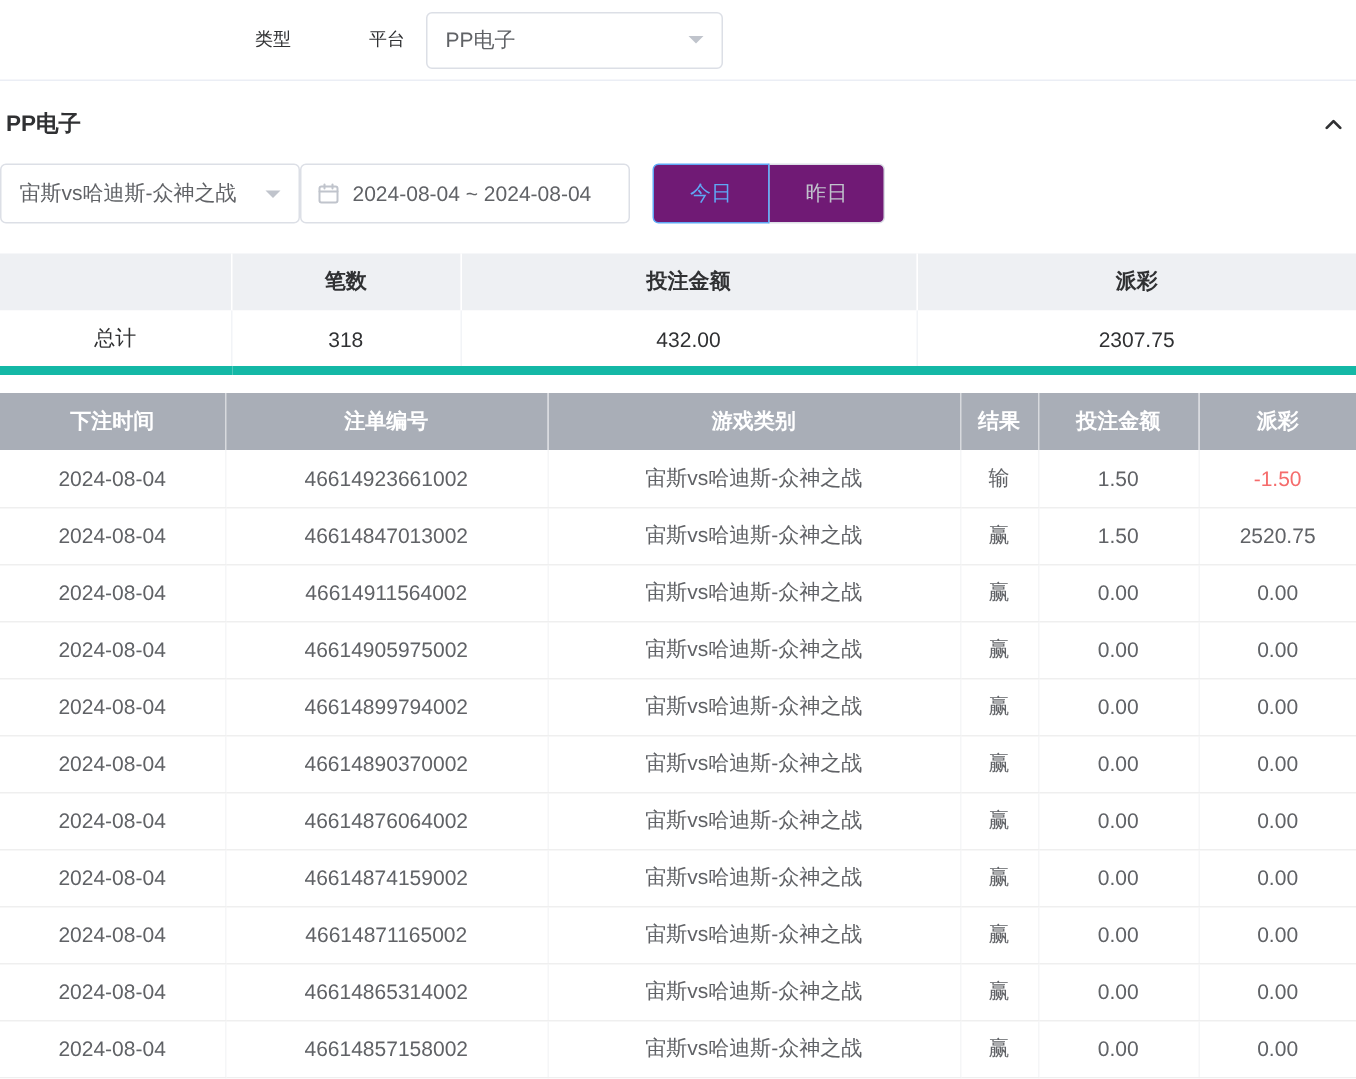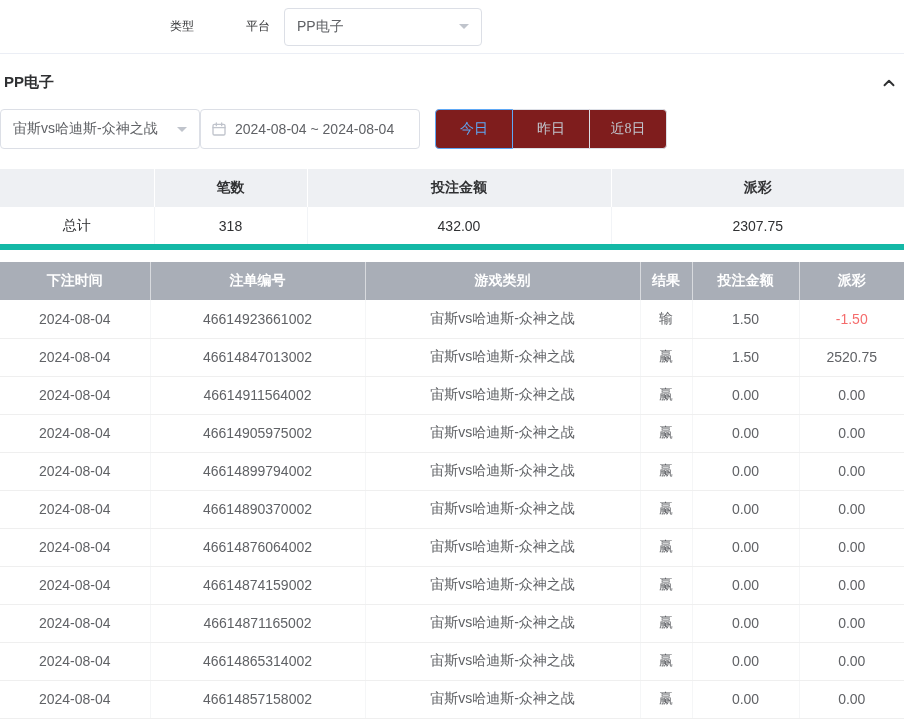--- a/index.html
+++ b/index.html
@@ -24,23 +24,23 @@
   .chevron-up svg { display:block; }
 
   
   .toolbar { display:flex; align-items:center; padding:0 0 20px 0; }
   .toolbar .select-box { width:200px; height:40px; }
   .date-box { width:220px; height:40px; border:1px solid #dcdfe6; border-radius:4px;
     display:flex; align-items:center; padding:0 10px; margin-left:0;
     font-size:14px; color:#606266; background:#fff; cursor:pointer; }
   .date-box svg { margin-right:8px; flex:none; }
   .btn-group { display:flex; margin-left:15px; }
-  .btn { width:78px; height:40px; background:#7f1d1d; border:1px solid #dcdfe6;
+  .btn { width:78px; height:40px; background:#701a75; border:1px solid #dcdfe6;
     font-size:14px; color:#c0c4cc; cursor:pointer;
-    font-family:Liberation Serif, serif; }
+    font-family:Liberation Sans, sans-serif; }
   .btn + .btn { margin-left:-1px; }
   .btn:first-child { border-radius:4px 0 0 4px; }
   .btn:last-child { border-radius:0 4px 4px 0; }
   .btn.active { border-color:#5fa8f5; color:#5fa8f5; position:relative; z-index:1; }
   .btn-query { width:78px; height:40px; margin-left:12px; border:none; border-radius:4px;
     background:#5fa8f5; color:#fff; font-size:14px; cursor:pointer;
     font-family:"Liberation Sans","DejaVu Sans",sans-serif; }
 
   
   table { width:904px; border-collapse:collapse; font-size:14px; table-layout:fixed; }
@@ -93,21 +93,20 @@
         <rect x="3" y="5" width="18" height="16" rx="2"></rect>
         <line x1="3" y1="10" x2="21" y2="10"></line>
         <line x1="8" y1="3" x2="8" y2="7"></line>
         <line x1="16" y1="3" x2="16" y2="7"></line>
       </svg>
     <span>2024-08-04 ~ 2024-08-04</span>
   </div>
   <div class="btn-group">
     <button class="btn active">今日</button>
     <button class="btn">昨日</button>
-    <button class="btn">近8日</button>
   </div>
 </div>
 
 <table class="summary-table">
   <colgroup>
       <col style="width:154px">
       <col style="width:153px">
       <col style="width:304px">
       <col style="width:293px">
     </colgroup>

